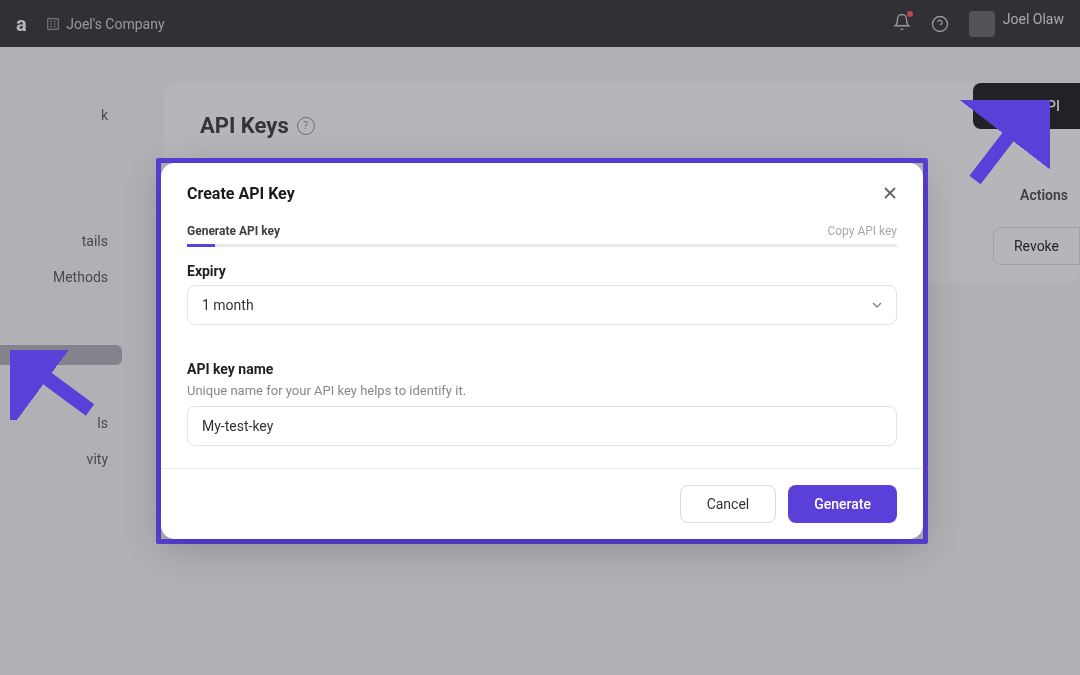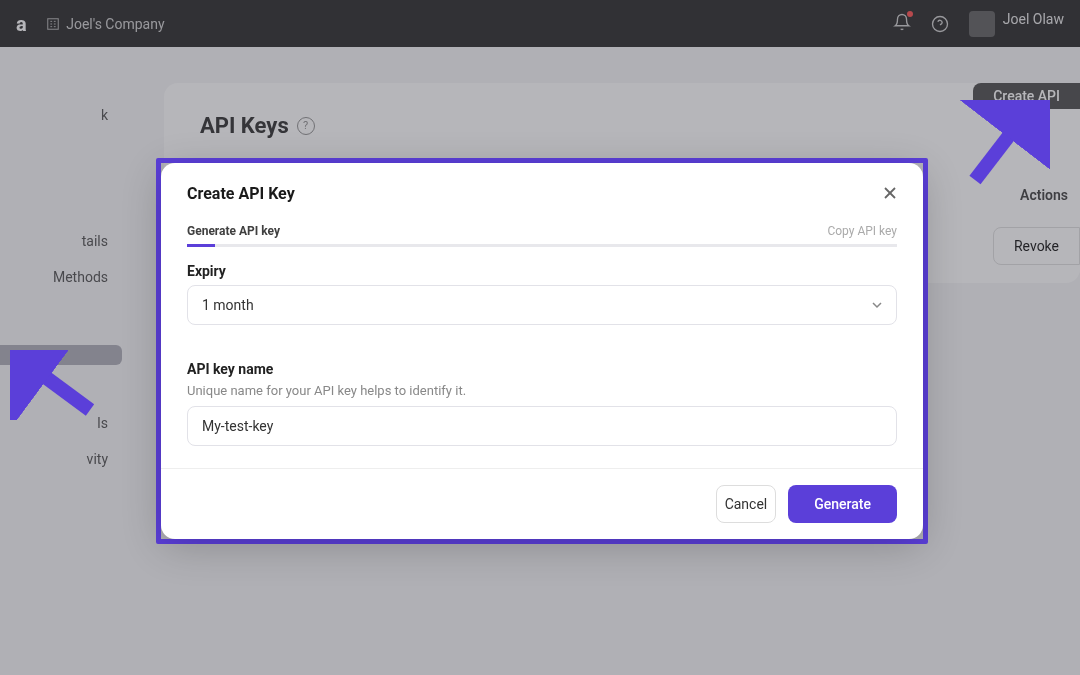--- a/index.html
+++ b/index.html
@@ -20,21 +20,21 @@
     .sidebar { width: 124px; background: #f5f5f7; padding-top: 50px; }
     .sidebar-item { padding: 10px 16px 10px 0; font-size: 14px; color: #444; text-align: right; cursor: pointer; }
     .sidebar-item.active { background: #a8a8b2; border-radius: 0 6px 6px 0; margin-right: 2px; }
     
     .content { flex: 1; padding: 36px 0 0 40px; background: #f5f5f7; position: relative; }
     .card { background: #fff; border-radius: 14px; padding: 30px 36px; position: relative; min-height: 200px; }
     .page-title-row { display: flex; align-items: center; gap: 8px; margin-bottom: 16px; }
     .page-title { font-size: 22px; font-weight: 700; color: #222; }
     .help-circle { width: 18px; height: 18px; border: 1.5px solid #888; border-radius: 50%; display: flex; align-items: center; justify-content: center; font-size: 11px; color: #888; }
     .page-desc { font-size: 14px; color: #666; line-height: 1.5; max-width: 600px; }
-    .create-btn { position: absolute; right: 0; top: 36px; background: #404040; color: #fff; border: none; padding: 5px 20px; border-radius: 8px 0 0 8px; font-size: 14px; font-weight: 500; cursor: pointer; }
+    .create-btn { position: absolute; right: 0; top: 36px; background: #000000; color: #fff; border: none; padding: 15px 20px; border-radius: 8px 0 0 8px; font-size: 14px; font-weight: 500; cursor: pointer; }
     .actions-header { position: absolute; right: 12px; top: 140px; font-size: 14px; font-weight: 600; color: #333; }
     .revoke-btn { position: absolute; right: 0; top: 180px; background: #fff; border: 1px solid #ddd; padding: 10px 20px; border-radius: 8px 0 0 8px; font-size: 14px; cursor: pointer; }
     
     .dim-overlay { position: absolute; inset: 0; background: rgba(80,80,90,0.42); z-index: 10; }
     
     .modal-wrap { position: absolute; top: 158px; left: 156px; width: 772px; z-index: 20; }
     .modal-border { border: 5px solid #5b3fd9; border-radius: 2px; }
     .modal { background: #fff; border-radius: 14px; overflow: hidden; box-shadow: 0 8px 40px rgba(0,0,0,0.2); }
     .modal-header { display: flex; justify-content: space-between; align-items: center; padding: 20px 26px 6px; }
     .modal-title { font-size: 16px; font-weight: 700; color: #1a1a1a; }
@@ -44,21 +44,21 @@
     .step-inactive { color: #aaa; }
     .progress-track { height: 3px; background: #e8e8ec; margin: 6px 26px 0; position: relative; }
     .progress-fill { position: absolute; left: 0; top: 0; height: 100%; width: 4%; background: #5b3fd9; }
     .modal-body { padding: 16px 26px 22px; }
     .field-label { font-size: 14px; font-weight: 700; color: #222; margin-bottom: 6px; display: block; }
     .field-hint { font-size: 13px; color: #888; margin-bottom: 8px; }
     .select-box, .text-input { width: 100%; padding: 11px 14px; border: 1px solid #e2e2e8; border-radius: 8px; font-size: 14px; color: #333; background: #fff; }
     .select-wrap { position: relative; margin-bottom: 36px; }
     .chev { position: absolute; right: 14px; top: 50%; transform: translateY(-50%); pointer-events: none; }
     .modal-footer { border-top: 1px solid #eee; padding: 16px 26px; display: flex; justify-content: flex-end; gap: 12px; }
-    .btn-secondary { background: #fff; border: 1px solid #ddd; padding: 10px 8px; border-radius: 8px; font-size: 14px; cursor: pointer; color: #333; }
+    .btn-secondary { background: #fff; border: 1px solid #ddd; padding: 10px 26px; border-radius: 8px; font-size: 14px; cursor: pointer; color: #333; }
     .btn-primary { background: #5b3fd9; color: #fff; border: none; padding: 10px 26px; border-radius: 8px; font-size: 14px; font-weight: 500; cursor: pointer; }
     
     .arrow { position: absolute; z-index: 30; }
     .arrow svg { display: block; }
   </style>
 </head>
 <body>
 
 <div class="topbar">
   <div class="topbar-left">

